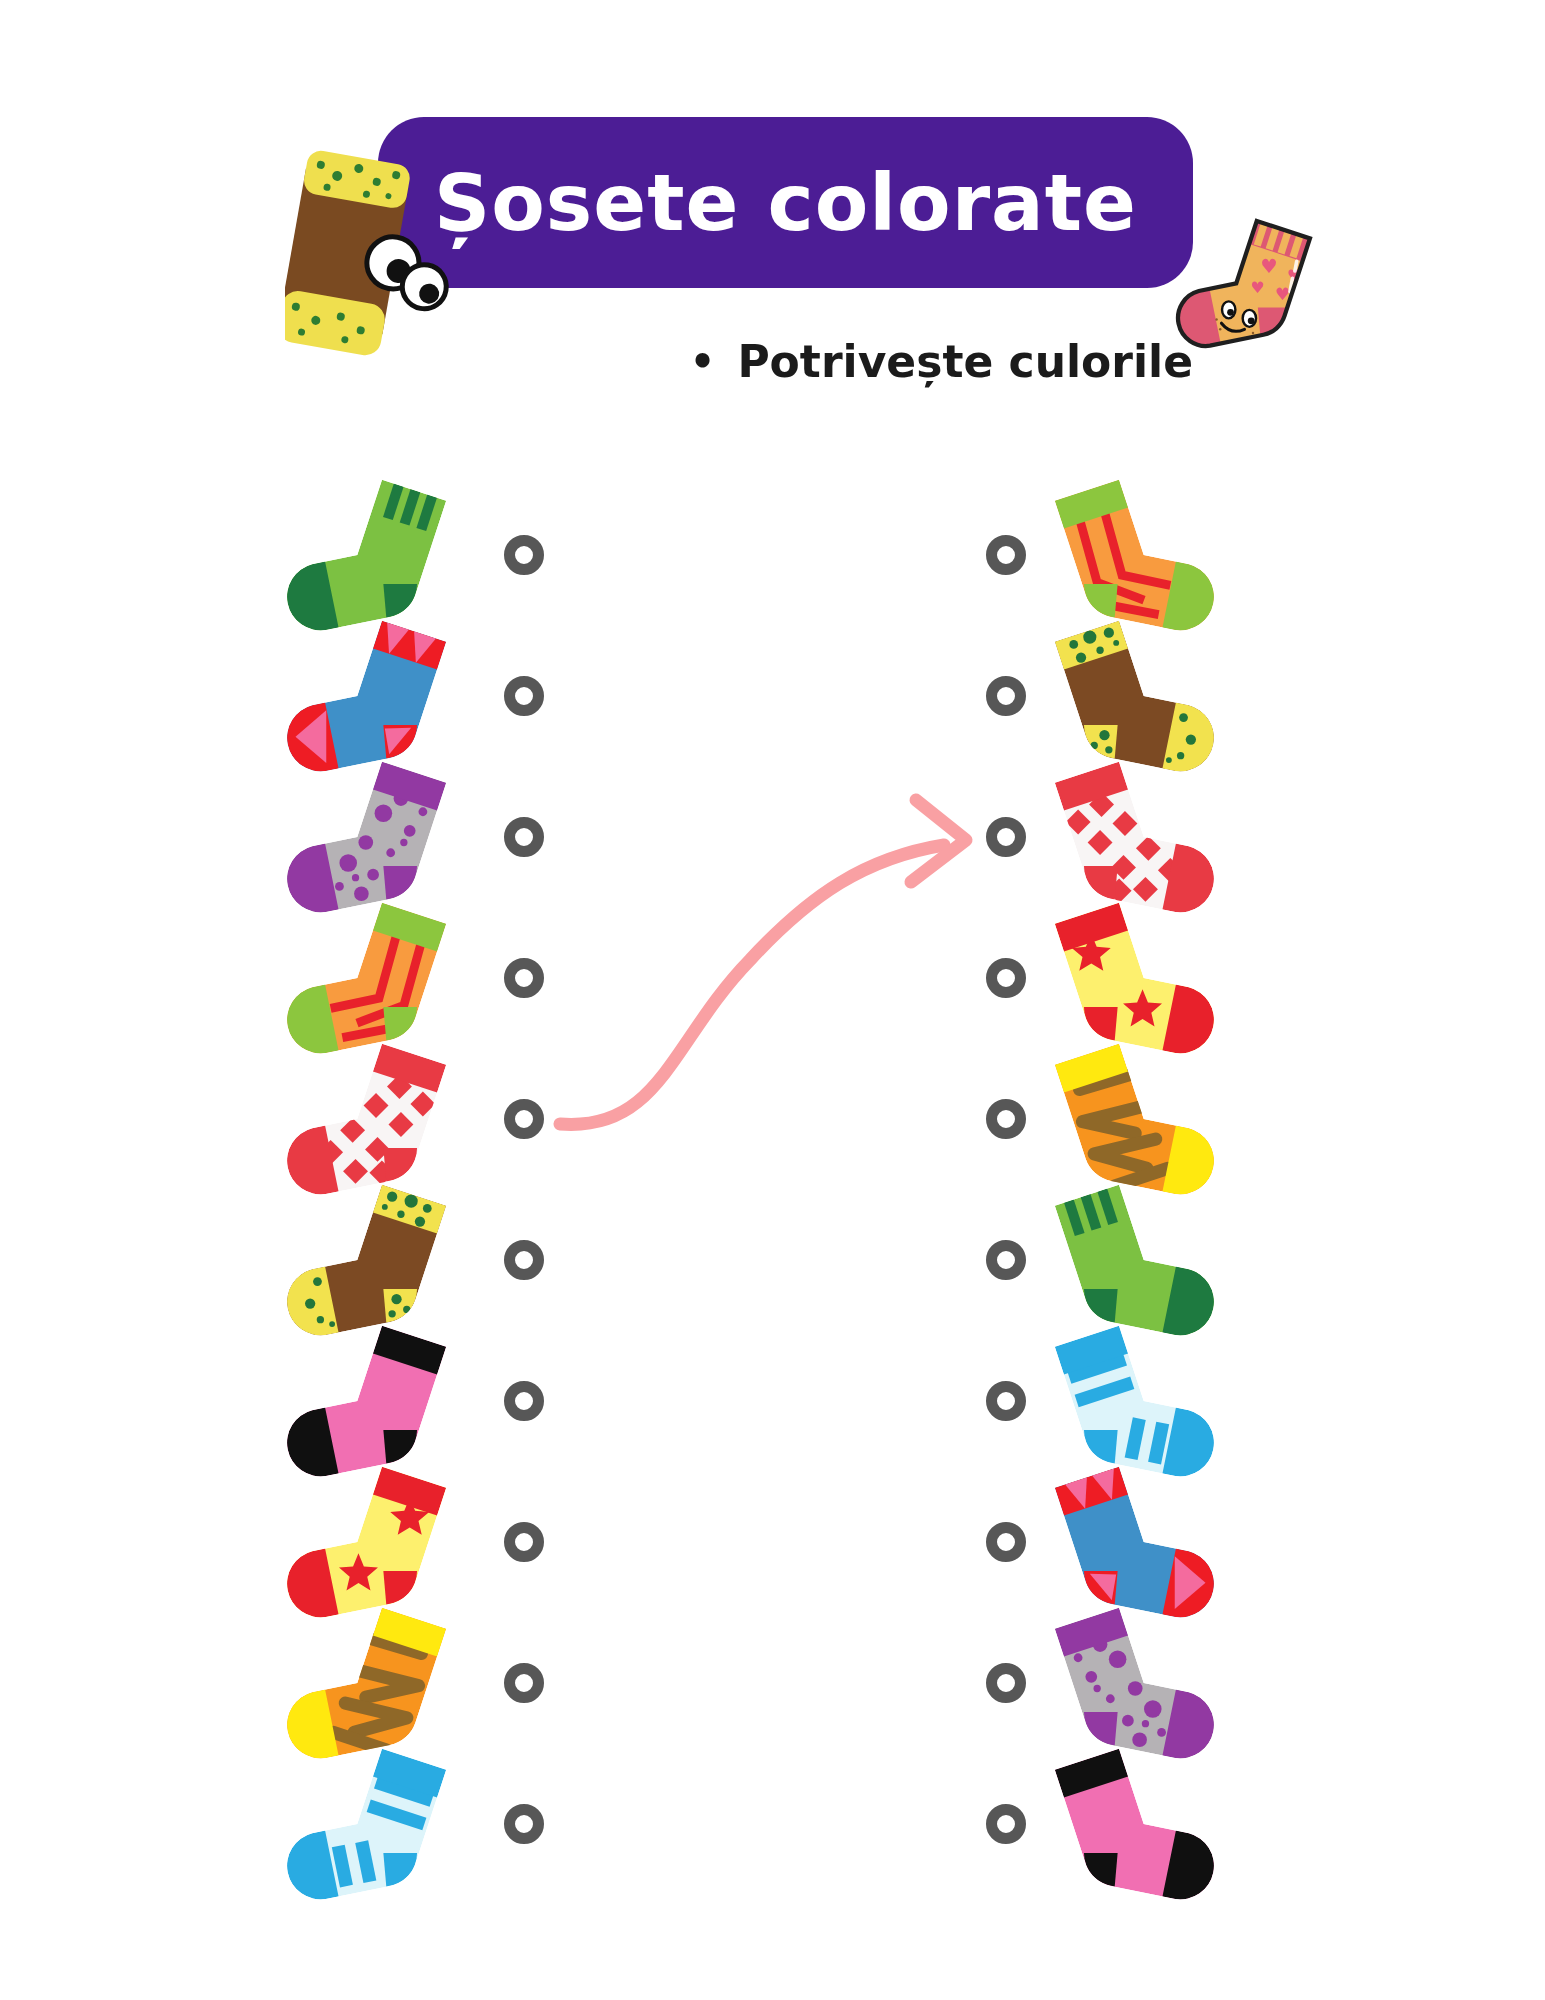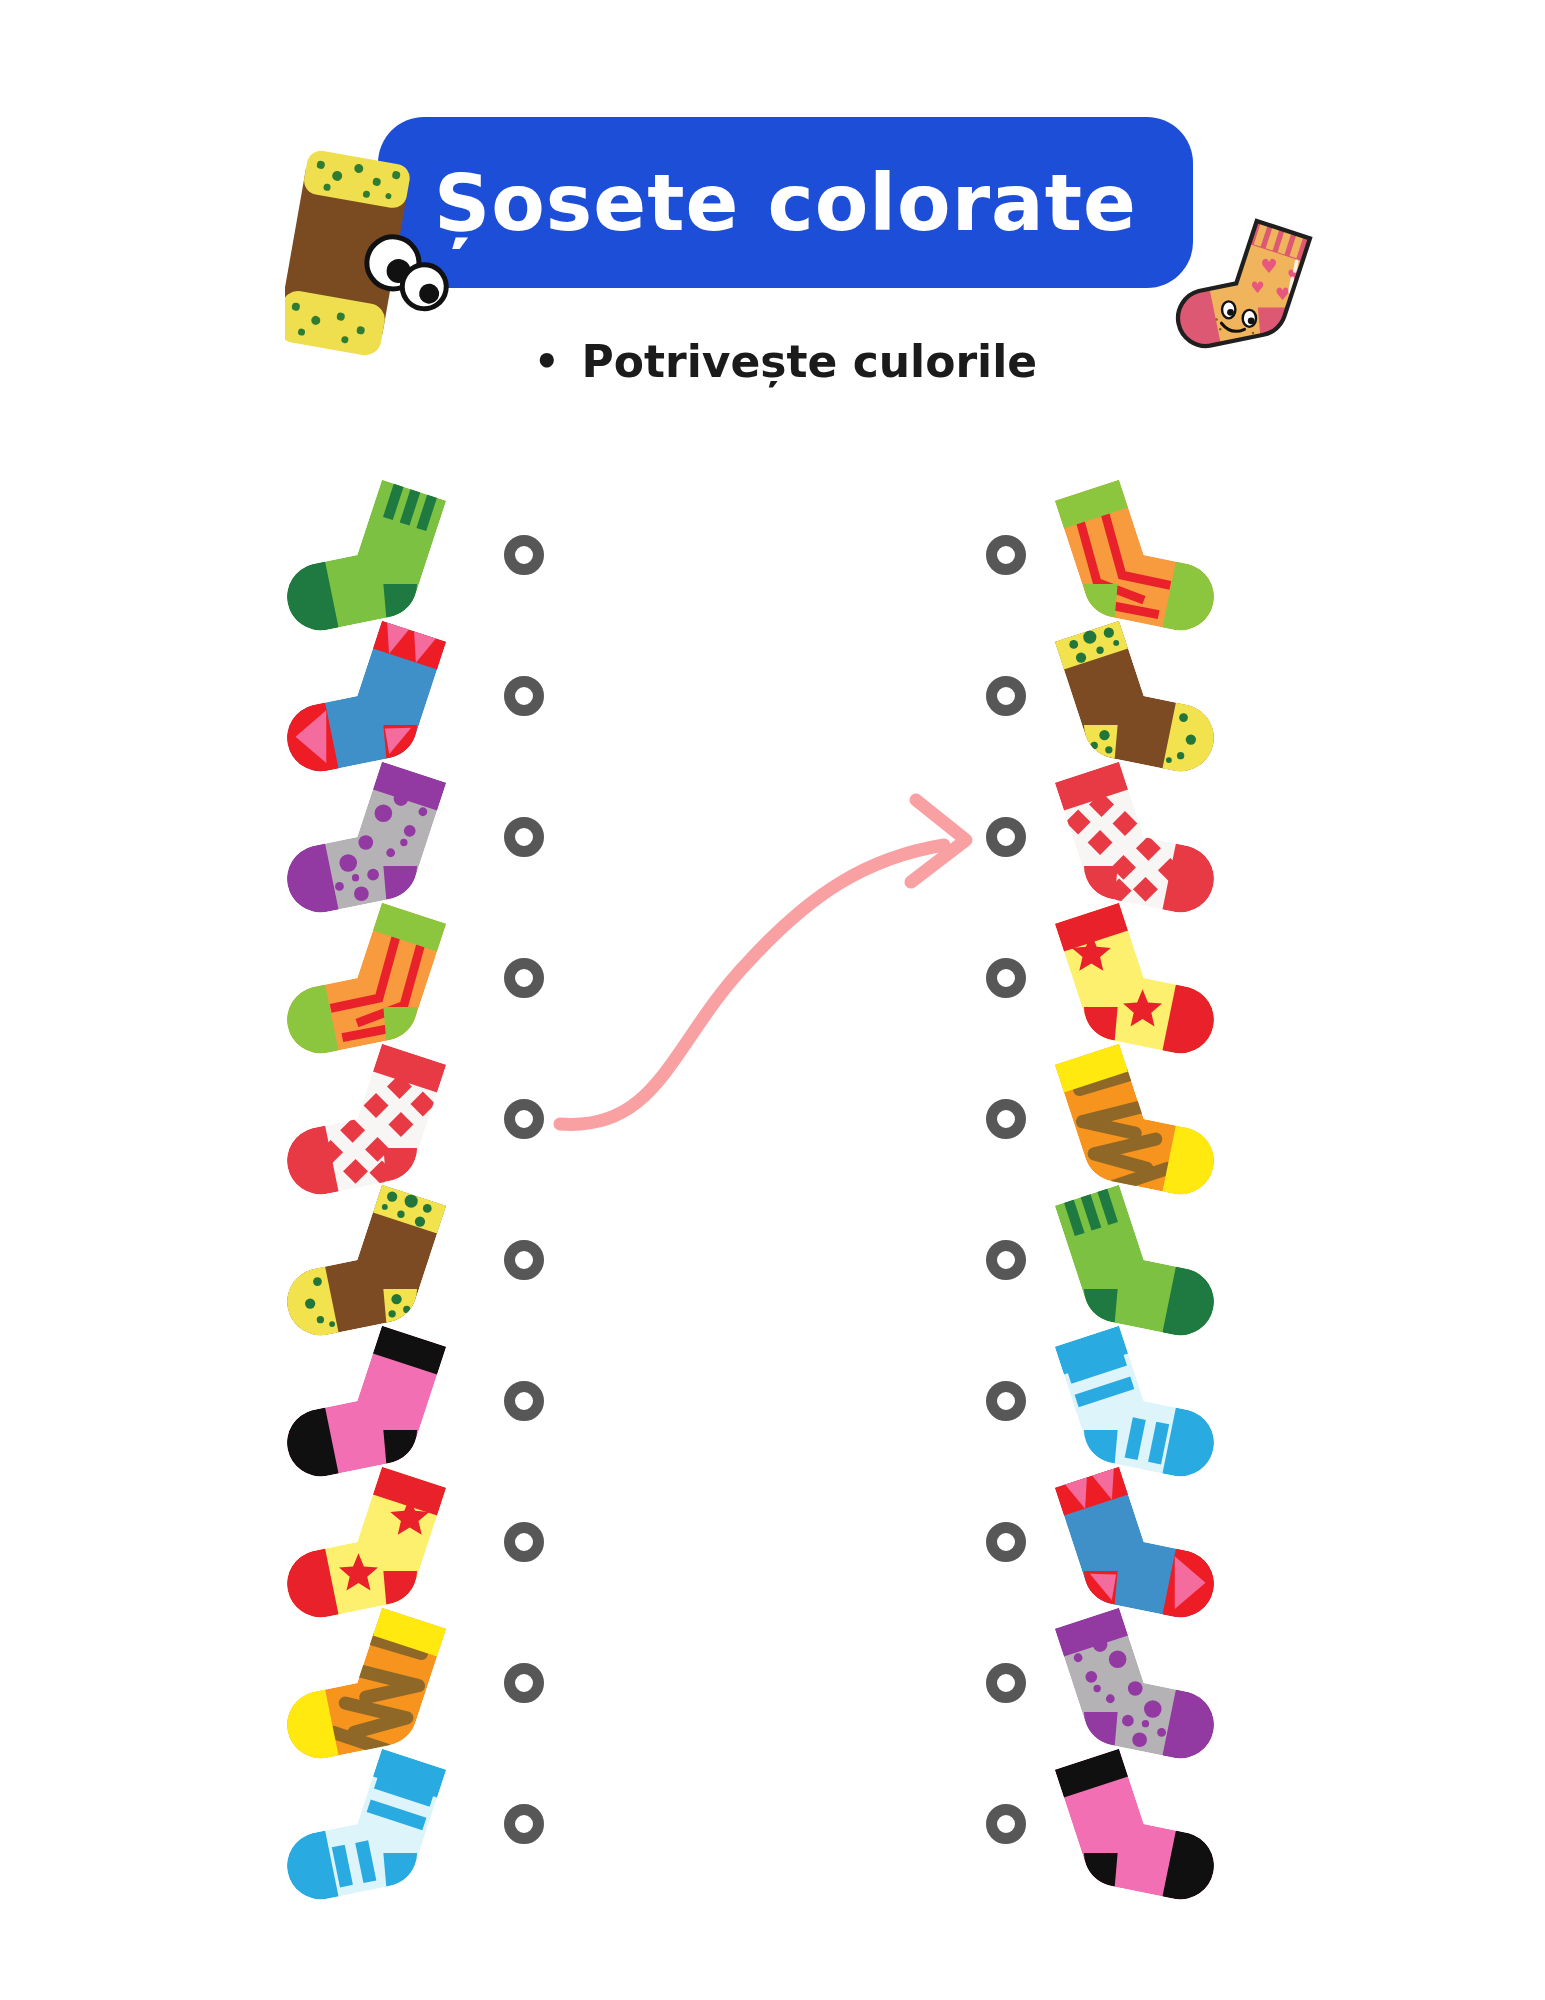--- a/index.html
+++ b/index.html
@@ -1,21 +1,21 @@
 <!DOCTYPE html>
 <html><head>
 <meta charset="utf-8">
 <style>
   html,body{margin:0;padding:0;background:#fff}
   #sheet{position:relative;width:1545px;height:2000px;background:#fff;overflow:hidden;
          font-family:"DejaVu Sans",sans-serif}
   .banner{position:absolute;left:378px;top:117px;width:815px;height:171px;border-radius:46px;
           display:flex;align-items:center;justify-content:center;z-index:2}
   .title{font-size:78px;font-weight:bold;color:#fff;letter-spacing:1px;white-space:nowrap}
-  .instruction{position:absolute;left:378px;top:336px;width:815px;text-align:center;
+  .instruction{position:absolute;left:378px;top:336px;width:815px;text-align:right;
                font-size:44px;font-weight:600;z-index:1}
   .instruction .bullet{margin-right:22px;font-size:40px;vertical-align:2px}
   .sock{position:absolute}
   .dot{position:absolute;width:18px;height:18px;border:11px solid #575757;border-radius:50%;
        background:#fff;box-sizing:content-box}
   .decor{position:absolute;z-index:3}
   #arrow-overlay{position:absolute;left:0;top:0;z-index:4;pointer-events:none}
 </style>
 </head>
 <body>
@@ -23,21 +23,21 @@
 <div id="sheet" style="background: rgb(255, 255, 255);">
 
   <svg width="0" height="0" style="position:absolute" aria-hidden="true">
     <defs>
       <clipPath id="sockclip">
         <path d="M73.1,14.8L116.9,29.2L95.9,93.2A23,23 0 0 1 78.6,108.5L34.6,117.5A23,23 0 0 1 25.4,72.5L56.2,66.2Z"></path>
       </clipPath>
     </defs>
   </svg>
 
-  <div class="banner" id="banner" style="background: #1d4ed8;">
+  <div class="banner" id="banner" style="background: #4c1d95;">
     <div class="title" style="color: rgb(255, 255, 255);">Șosete colorate</div>
   </div>
 
   <div class="instruction" id="instruction" style="color: rgb(27, 27, 27);">
     <span class="bullet">•</span><span>Potrivește culorile</span>
   </div>
 
 <svg class="sock" style="left:275px;top:458px" width="205" height="205" viewBox="0 0 140 140">
      <g clip-path="url(#sockclip)">
        <path d="M73.1,14.8L116.9,29.2L95.9,93.2A23,23 0 0 1 78.6,108.5L34.6,117.5A23,23 0 0 1 25.4,72.5L56.2,66.2Z" fill="#7CC142"></path>

